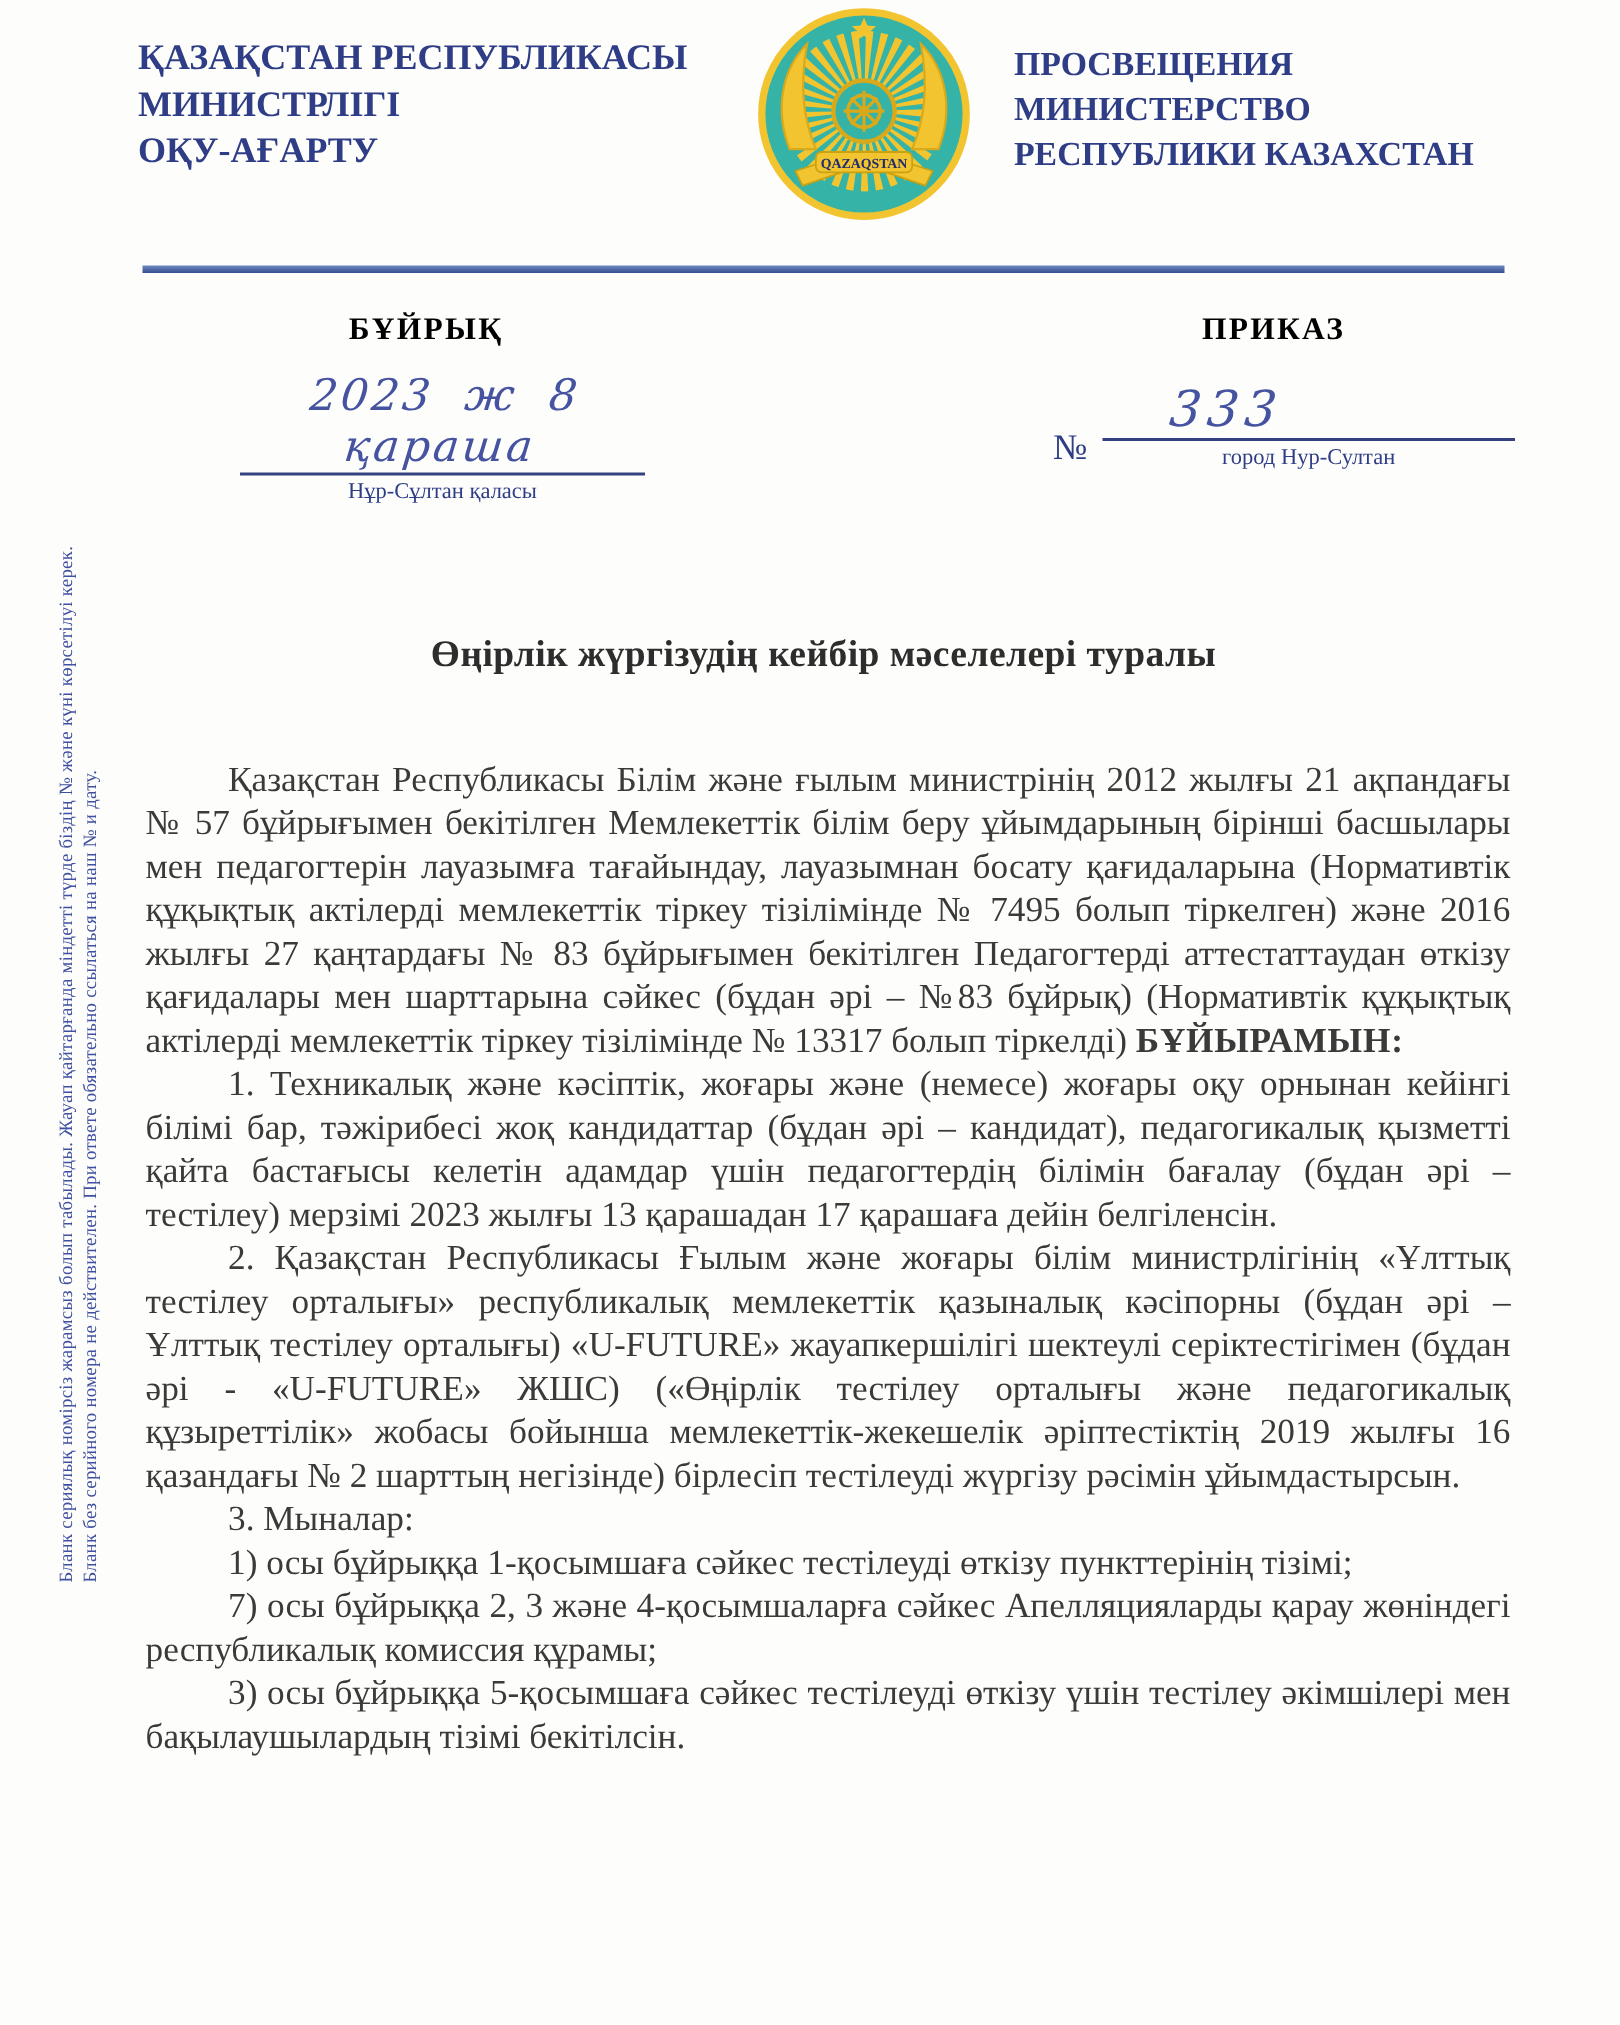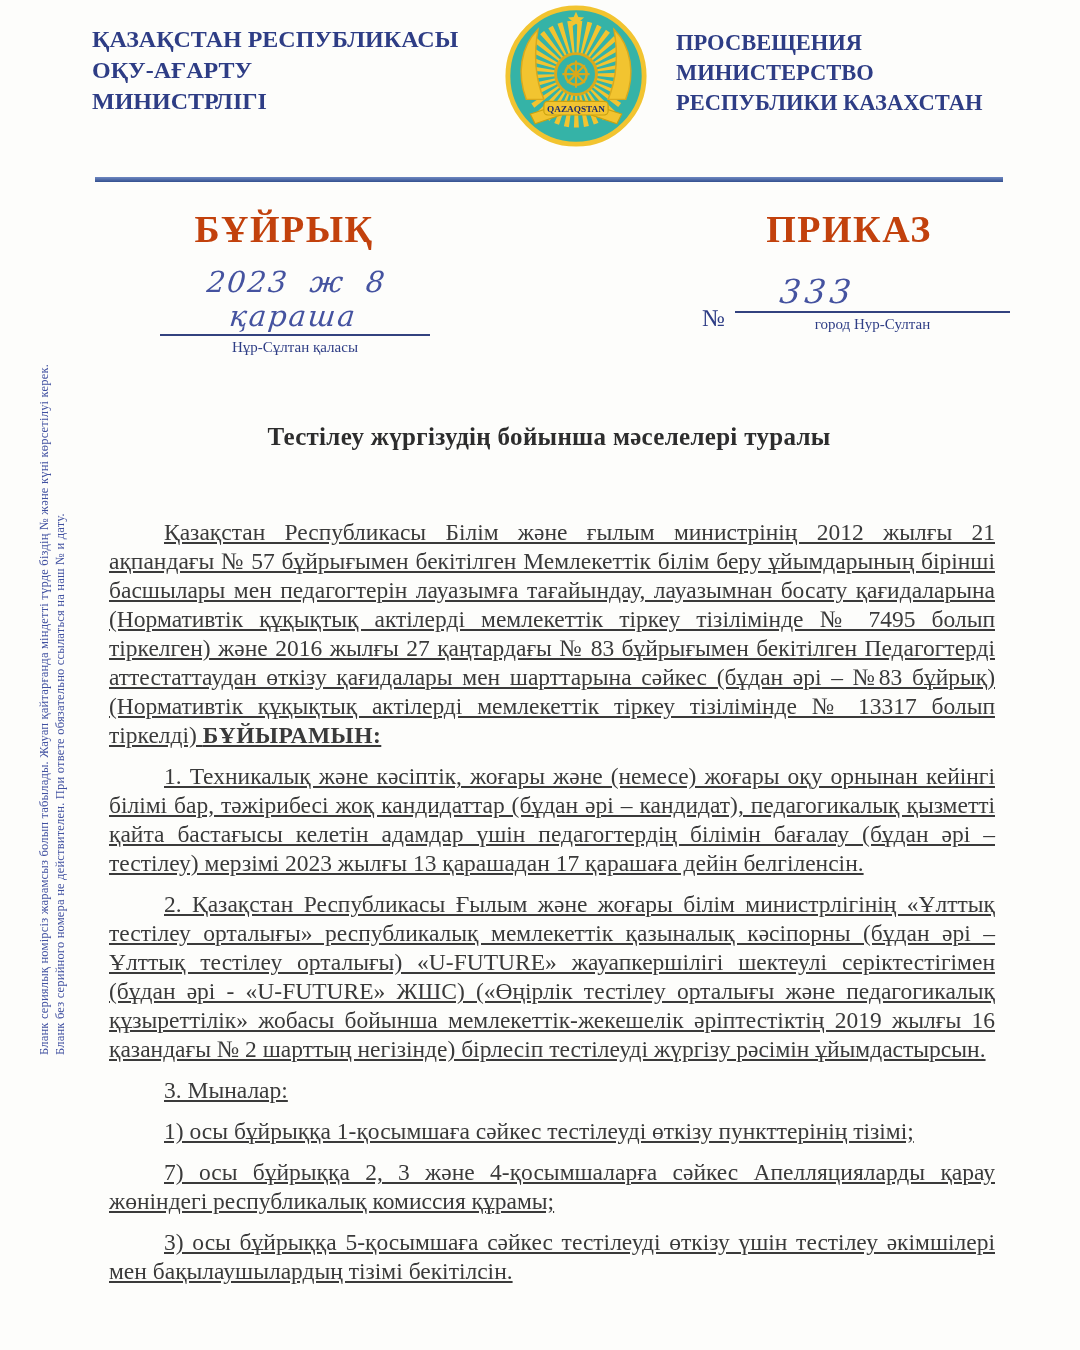--- a/index.html
+++ b/index.html
@@ -30,22 +30,22 @@
     position:absolute; left:95px; top:177px; width:908px; height:5px;
     background:linear-gradient(#7档0, #33508f);
     background:linear-gradient(#6f88c1, #33508f);
   }
 
   
   .order { position:absolute; top:207px; }
   .order.kk { left:138px; width:292px; }
   .order.ru { left:688px; width:322px; }
   .order-title {
-    text-align:center; font-weight:bold; color:#c2410c;
-    font-size:38px; letter-spacing:1.5px;
+    text-align:center; font-weight:bold; color:#000000;
+    font-size:21px; letter-spacing:1.5px;
   }
   .hand {
     font-family:"DejaVu Serif", serif; font-style:italic;
     color:#4553a0; transform:skewX(-6deg); display:inline-block;
   }
   .date-line {
     margin:14px 0 0 22px; text-align:center;
     border-bottom:2px solid #33427f; padding-bottom:1px;
   }
   .date-line .hand { font-size:29px; word-spacing:10px; letter-spacing:2px; }
@@ -66,37 +66,37 @@
     text-align:center; font-size:25px; font-weight:bold; color:#2d2d2d;
     letter-spacing:.3px;
   }
 
   
   .body {
     position:absolute; left:97px; top:506px; width:910px;
     font-size:23.5px; line-height:29px; color:#3a3a3a;
     text-align:justify;
   }
-  .body p { margin:12px; text-indent:55px;text-decoration:underline; }
+  .body p { margin:0; text-indent:55px; }
   .body b { font-weight:bold; letter-spacing:.5px; }
 </style>
 </head>
 <body>
 
 <div class="page">
 
   <div class="side-note">
     <div>Бланк сериялық номірсіз жарамсыз болып табылады. Жауап қайтарғанда міндетті түрде біздің № және күні көрсетілуі керек.</div>
     <div>Бланк без серийного номера не действителен. При ответе обязательно ссылаться на наш № и дату.</div>
   </div>
 
   <div class="org left">
     <div>ҚАЗАҚСТАН РЕСПУБЛИКАСЫ</div>
+    <div>МИНИСТРЛІГІ</div>
     <div>ОҚУ-АҒАРТУ</div>
-    <div>МИНИСТРЛІГІ</div>
   </div>
 
   <div class="emblem">
     <svg viewBox="0 0 150 150" width="146" height="146">
       <circle cx="75" cy="74" r="70" fill="#35b3a7"></circle>
       <circle cx="75" cy="74" r="70" fill="none" stroke="#f2c430" stroke-width="5"></circle>
       <circle cx="75" cy="72" r="37" fill="none" stroke="#f2c430" stroke-width="36" stroke-dasharray="3.5 3.5"></circle>
       <circle cx="75" cy="72" r="21" fill="#35b3a7" stroke="#d9a91c" stroke-width="3"></circle>
       <circle cx="75" cy="72" r="11" fill="none" stroke="#d9a91c" stroke-width="2.5"></circle>
       <path d="M66 63 L84 81 M84 63 L66 81 M75 58 L75 86 M61 72 L89 72" stroke="#d9a91c" stroke-width="2.2"></path>
@@ -132,21 +132,21 @@
       <span class="num-label">№</span>
       <div class="num-col">
         <div class="num-line">
           <span class="hand">333</span>
         </div>
         <div class="place">город Нур-Султан</div>
       </div>
     </div>
   </div>
 
-  <div class="doc-title">Тестілеу жүргізудің бойынша мәселелері туралы</div>
+  <div class="doc-title">Өңірлік жүргізудің кейбір мәселелері туралы</div>
 
   <div class="body">
     <p><span>Қазақстан Республикасы Білім және ғылым министрінің 2012 жылғы 21 ақпандағы № 57 бұйрығымен бекітілген Мемлекеттік білім беру ұйымдарының бірінші басшылары мен педагогтерін лауазымға тағайындау, лауазымнан босату қағидаларына (Нормативтік құқықтық актілерді мемлекеттік тіркеу тізілімінде № 7495 болып тіркелген) және 2016 жылғы 27 қаңтардағы № 83 бұйрығымен бекітілген Педагогтерді аттестаттаудан өткізу қағидалары мен шарттарына сәйкес (бұдан әрі – №83 бұйрық) (Нормативтік құқықтық актілерді мемлекеттік тіркеу тізілімінде № 13317 болып тіркелді) </span><b>БҰЙЫРАМЫН:</b></p>
     <p>1. Техникалық және кәсіптік, жоғары және (немесе) жоғары оқу орнынан кейінгі білімі бар, тәжірибесі жоқ кандидаттар (бұдан әрі – кандидат), педагогикалық қызметті қайта бастағысы келетін адамдар үшін педагогтердің білімін бағалау (бұдан әрі – тестілеу) мерзімі 2023 жылғы 13 қарашадан 17 қарашаға дейін белгіленсін.</p>
     <p>2. Қазақстан Республикасы Ғылым және жоғары білім министрлігінің «Ұлттық тестілеу орталығы» республикалық мемлекеттік қазыналық кәсіпорны (бұдан әрі – Ұлттық тестілеу орталығы) «U-FUTURE» жауапкершілігі шектеулі серіктестігімен (бұдан әрі - «U-FUTURE» ЖШС) («Өңірлік тестілеу орталығы және педагогикалық құзыреттілік» жобасы бойынша мемлекеттік-жекешелік әріптестіктің 2019 жылғы 16 қазандағы № 2 шарттың негізінде) бірлесіп тестілеуді жүргізу рәсімін ұйымдастырсын.</p>
     <p>3. Мыналар:</p>
     <p>1) осы бұйрыққа 1-қосымшаға сәйкес тестілеуді  өткізу пункттерінің тізімі;</p>
     <p>7) осы бұйрыққа 2, 3 және 4-қосымшаларға сәйкес Апелляцияларды қарау жөніндегі республикалық комиссия құрамы;</p>
     <p>3) осы бұйрыққа 5-қосымшаға сәйкес тестілеуді өткізу үшін тестілеу әкімшілері мен бақылаушылардың тізімі бекітілсін.</p>
   </div>

